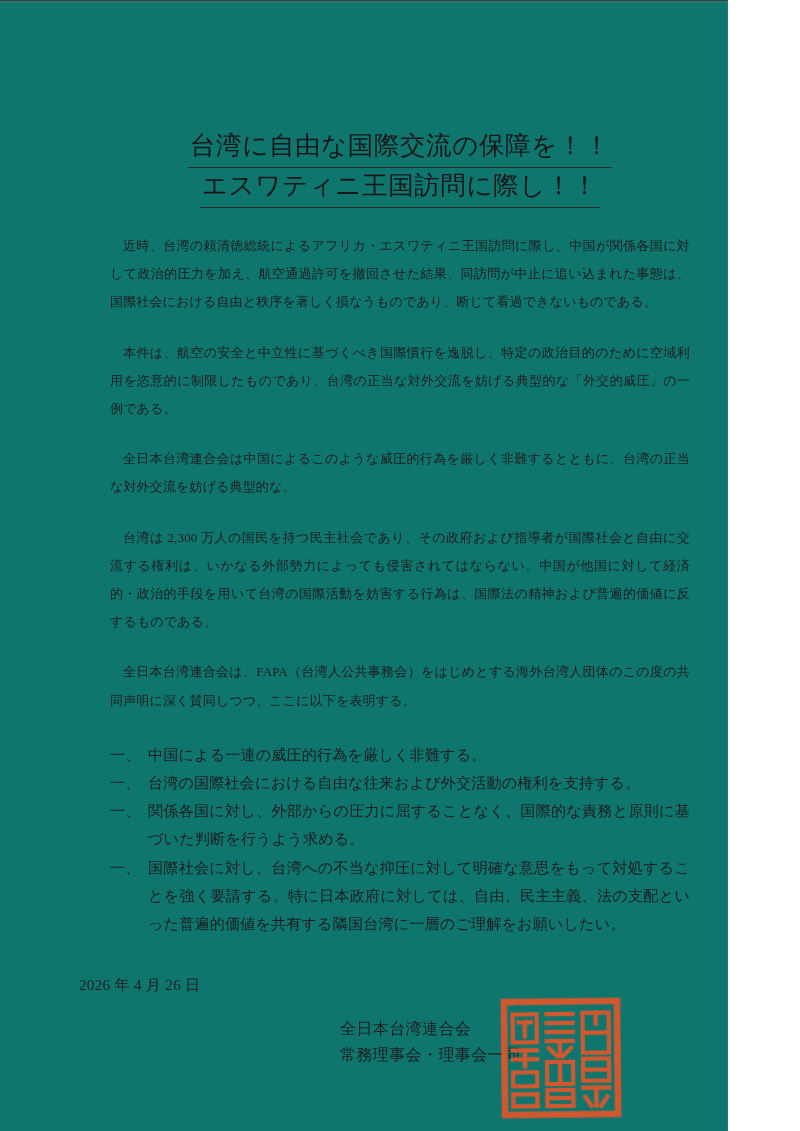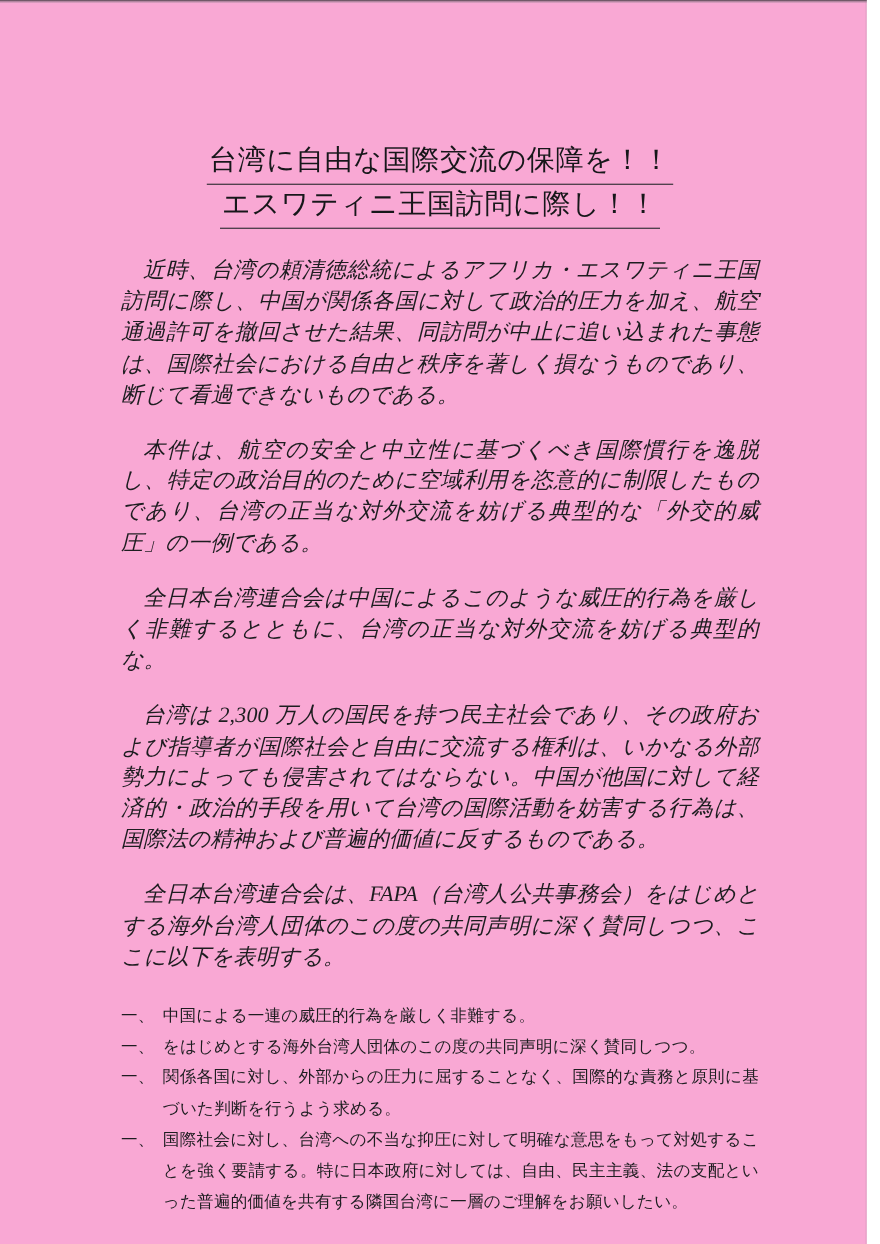--- a/index.html
+++ b/index.html
@@ -7,23 +7,23 @@
     padding: 0;
     background: #ffffff;
   }
   body {
     font-family: "Liberation Serif", "DejaVu Serif", serif;
     color: #1b1b1b;
   }
 
   .page {
     position: relative;
-    width: 788px;
+    width: 728px;
     height: 1131px;
-    background: #f9a8d4;
+    background: #0f766e;
     overflow: hidden;
     box-sizing: border-box;
   }
 
   
   .scan-edge-top {
     position: absolute;
     top: 0;
     left: 0;
     width: 800px;
@@ -69,29 +69,28 @@
     border-bottom: 1.6px solid #2a2a2d;
     padding: 0 2px 3px 2px;
   }
 
   
   .body-block {
     margin: 0;
     padding: 0 110px 0 110px;
   }
   .para {
-    font-size: 20px;
+    font-size: 13px;
     line-height: 28.2px;
     letter-spacing: 0.15px;
     text-align: justify;
     text-justify: inter-ideograph;
     text-indent: 1em;
     margin: 0;
     color: #1d1d20;
-    font-style: italic;
   }
   .para.gap-1 { margin-top: 24px; }
   .para.gap-2 { margin-top: 22px; }
 
   
   .demands {
     margin-top: 26px;
     padding: 0 110px 0 110px;
   }
   .demand-item {
@@ -176,21 +175,21 @@
 
     <div class="demands">
 
       <div class="demand-item">
         <span class="demand-marker">一、</span>
         <span class="demand-text">中国による一連の威圧的行為を厳しく非難する。</span>
       </div>
 
       <div class="demand-item">
         <span class="demand-marker">一、</span>
-        <span class="demand-text">をはじめとする海外台湾人団体のこの度の共同声明に深く賛同しつつ。</span>
+        <span class="demand-text">台湾の国際社会における自由な往来および外交活動の権利を支持する。</span>
       </div>
 
       <div class="demand-item">
         <span class="demand-marker">一、</span>
         <span class="demand-text">関係各国に対し、外部からの圧力に屈することなく、国際的な責務と原則に基づいた判断を行うよう求める。</span>
       </div>
 
       <div class="demand-item">
         <span class="demand-marker">一、</span>
         <span class="demand-text">国際社会に対し、台湾への不当な抑圧に対して明確な意思をもって対処することを強く要請する。特に日本政府に対しては、自由、民主主義、法の支配といった普遍的価値を共有する隣国台湾に一層のご理解をお願いしたい。</span>

